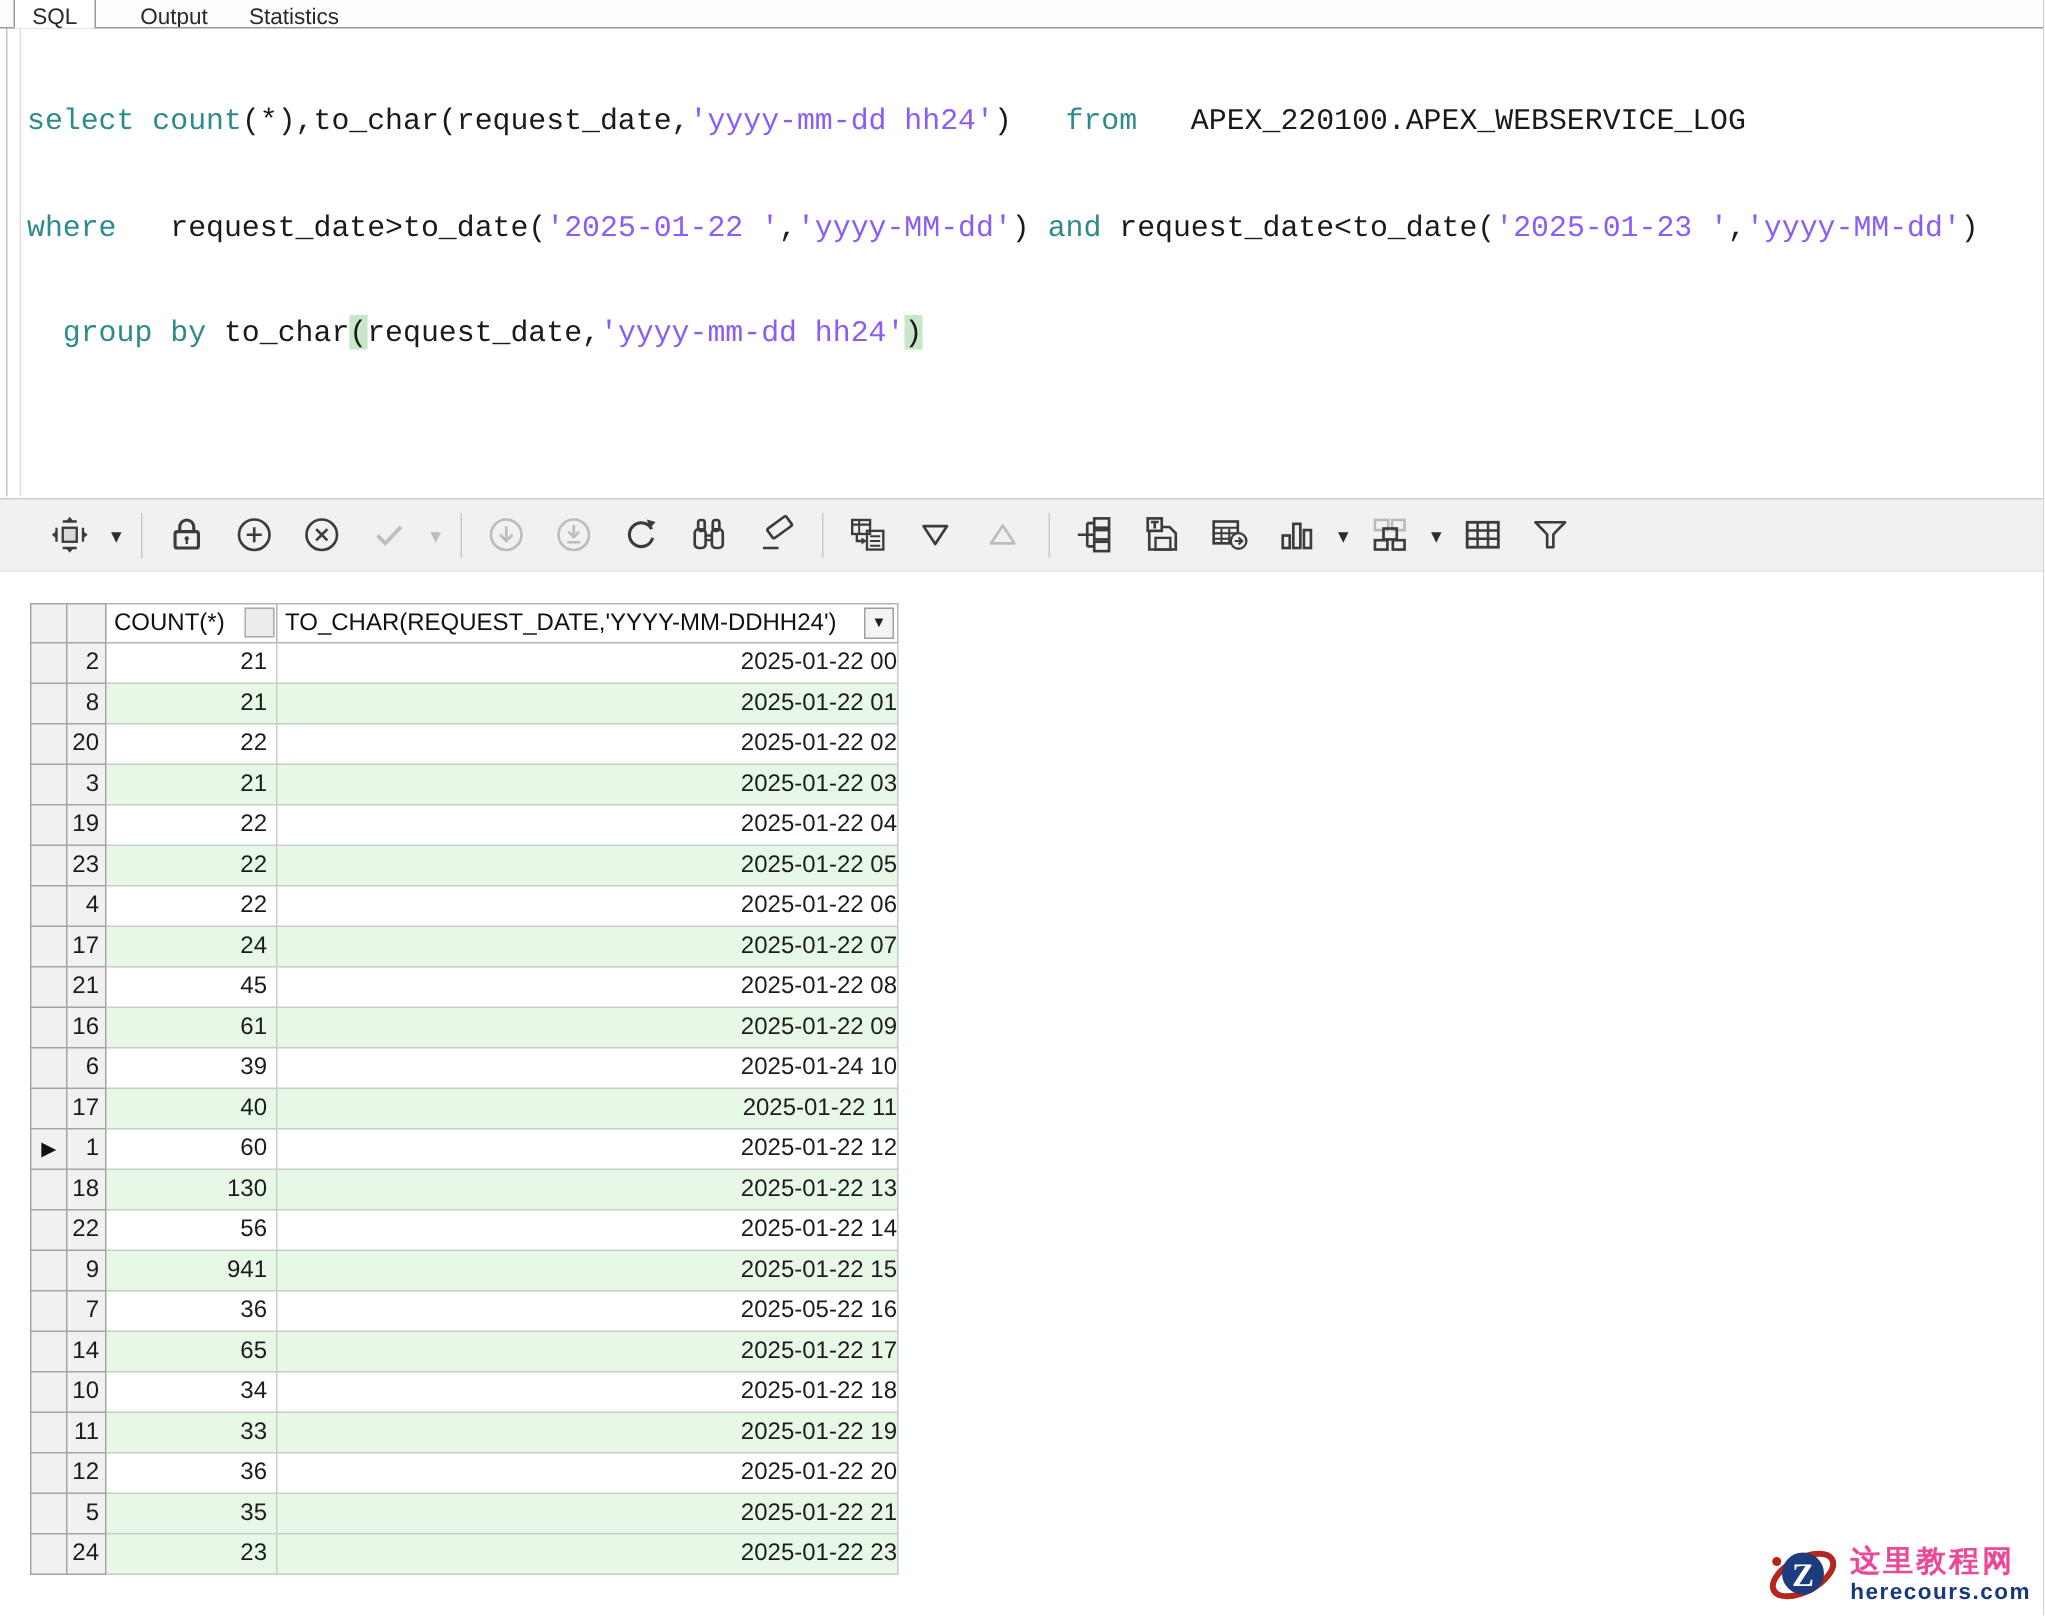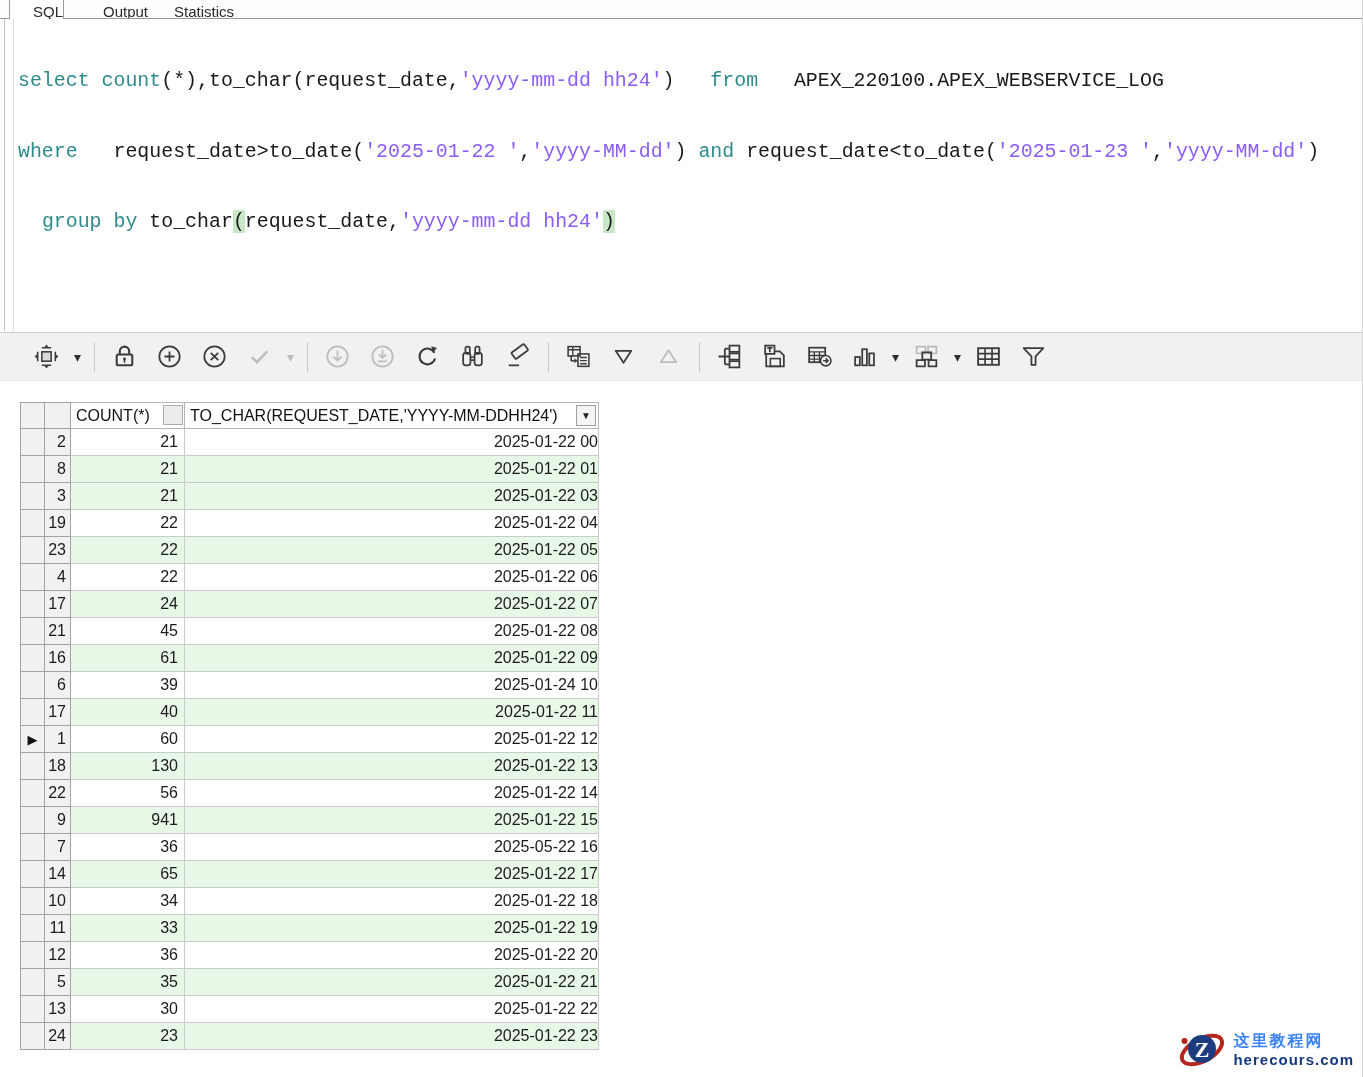--- a/index.html
+++ b/index.html
@@ -7,21 +7,21 @@
     width:1363px;height:1077px;position:relative;overflow:hidden;
     background:#ffffff;font-family:"Liberation Sans",sans-serif;
     -webkit-font-smoothing:antialiased;
   }
   .app{position:absolute;inset:0;border-right:1px solid #d6d6d6;}
 
   
   .tabbar{position:absolute;top:0;left:0;right:0;height:18px;background:#fdfdfd;
     border-bottom:1px solid #9a9a9a;z-index:1;}
   .tab{position:absolute;top:0;height:18px;line-height:24px;font-size:15px;color:#2a2a2a;
-    overflow:hidden;text-align:right;}
+    overflow:hidden;text-align:center;}
   .tab.active{left:9px;width:53px;height:19px;background:#ffffff;
     border-left:1px solid #9a9a9a;border-right:1px solid #9a9a9a;z-index:2;}
   .tab.t-output{left:84px;width:64px;}
   .tab.t-stats{left:158px;width:76px;}
 
   
   .editor{position:absolute;top:19px;left:0;right:0;height:312px;background:#ffffff;}
   .gline1{position:absolute;left:4px;top:0;bottom:0;width:1px;background:#c4c4c4;}
   .gline2{position:absolute;left:13px;top:0;bottom:0;width:1px;background:#dedede;}
   .code{position:absolute;left:18px;top:3px;
@@ -63,21 +63,21 @@
   td.ind{text-align:center;padding:0;}
   td.rn{text-align:right;padding:0 4px 0 0;}
   td.cnt{border:1px solid #cbcbcb;text-align:right;padding:0 6px 0 0;background:#ffffff;}
   td.dt{border:1px solid #cbcbcb;text-align:right;padding:0 0 0 5px;background:#ffffff;}
   tr.alt td.cnt,tr.alt td.dt{background:#e7f8e7;}
   .cur{color:#101010;font-size:13px;}
 
   
   .watermark{position:absolute;right:8px;bottom:4px;display:flex;align-items:center;gap:7px;}
   .wm-text{display:flex;flex-direction:column;line-height:1.05;}
-  .wm-title{color:#3b82f6;font-size:16px;font-weight:bold;letter-spacing:2px;}
+  .wm-title{color:#ec4899;font-size:20px;font-weight:bold;letter-spacing:2px;}
   .wm-site{color:#16387c;font-size:15px;font-weight:bold;letter-spacing:1px;margin-top:2px;}
 </style>
 </head>
 <body>
 
 <svg width="0" height="0" style="position:absolute" aria-hidden="true">
   <defs>
     <symbol id="grid-options-icon" viewBox="0 0 26 26">
       <rect x="8.5" y="8.5" width="9" height="9" fill="#d8d8d8" stroke="currentColor" stroke-width="1.5"></rect>
       <path d="M8.5 4.5 h9 M8.5 21.5 h9 M4.5 8.5 v9 M21.5 8.5 v9" stroke="currentColor" stroke-width="1.5" fill="none"></path>
@@ -337,20 +337,26 @@
             <td class="rn">2</td>
             <td class="cnt">21</td>
             <td class="dt">2025-01-22 00</td>
           </tr>
           <tr class="alt">
             <td class="ind"></td>
             <td class="rn">8</td>
             <td class="cnt">21</td>
             <td class="dt">2025-01-22 01</td>
           </tr>
+          <tr>
+            <td class="ind"></td>
+            <td class="rn">20</td>
+            <td class="cnt">22</td>
+            <td class="dt">2025-01-22 02</td>
+          </tr>
           <tr class="alt">
             <td class="ind"></td>
             <td class="rn">3</td>
             <td class="cnt">21</td>
             <td class="dt">2025-01-22 03</td>
           </tr>
           <tr>
             <td class="ind"></td>
             <td class="rn">19</td>
             <td class="cnt">22</td>
@@ -450,26 +456,20 @@
             <td class="ind"></td>
             <td class="rn">12</td>
             <td class="cnt">36</td>
             <td class="dt">2025-01-22 20</td>
           </tr>
           <tr class="alt">
             <td class="ind"></td>
             <td class="rn">5</td>
             <td class="cnt">35</td>
             <td class="dt">2025-01-22 21</td>
-          </tr>
-          <tr>
-            <td class="ind"></td>
-            <td class="rn">13</td>
-            <td class="cnt">30</td>
-            <td class="dt">2025-01-22 22</td>
           </tr>
           <tr class="alt">
             <td class="ind"></td>
             <td class="rn">24</td>
             <td class="cnt">23</td>
             <td class="dt">2025-01-22 23</td>
           </tr>
         </tbody>
     </table>
   </div>

